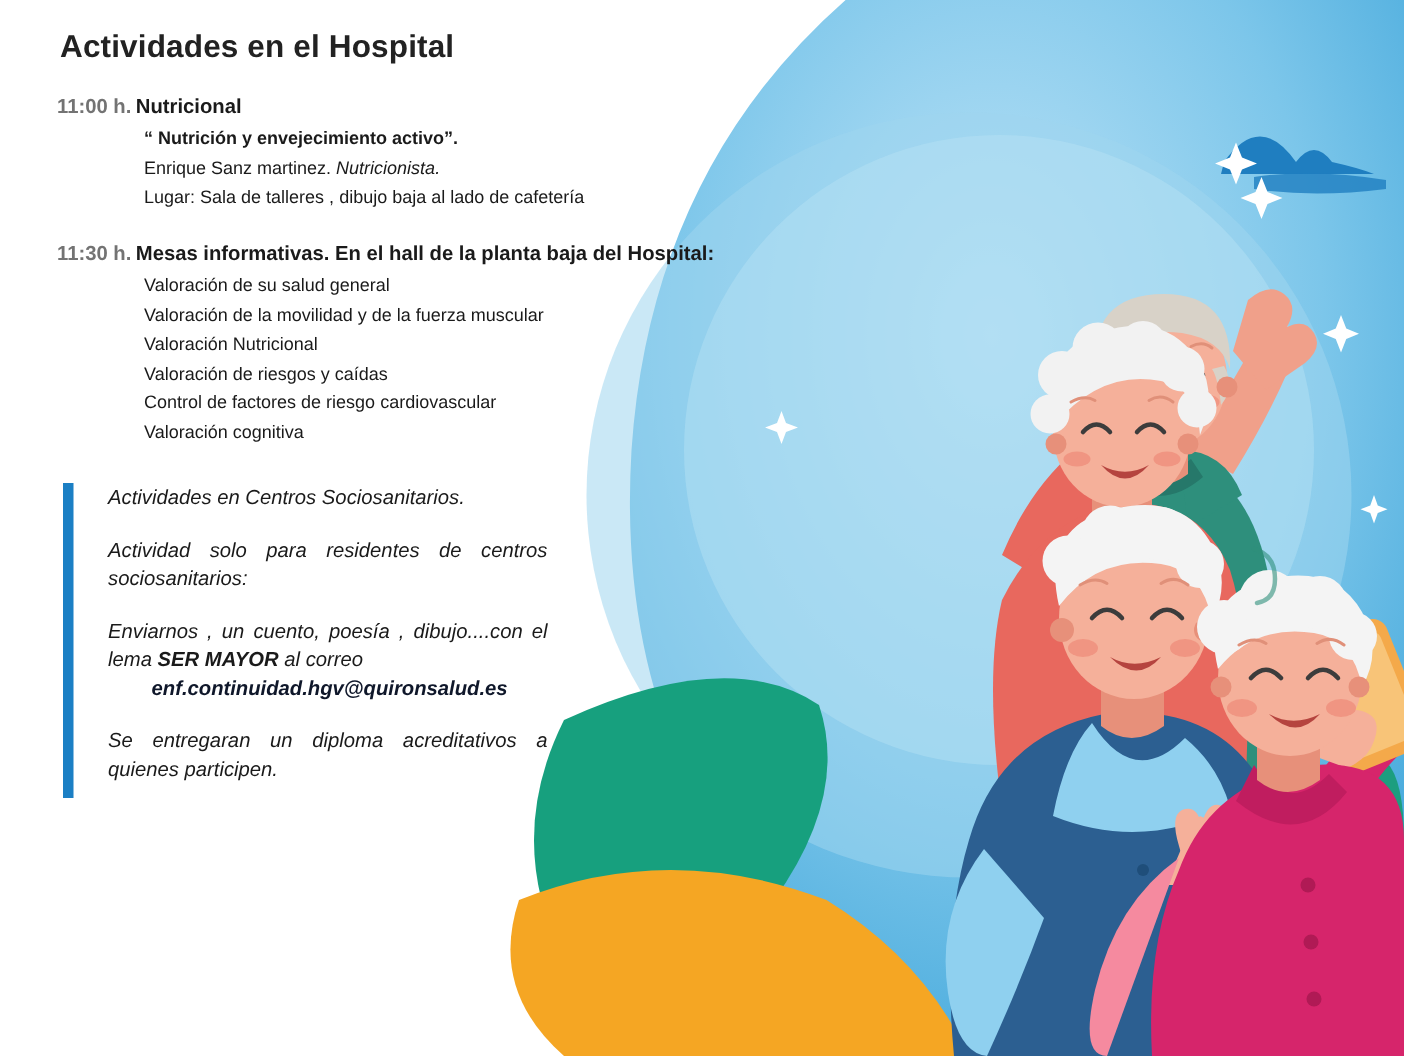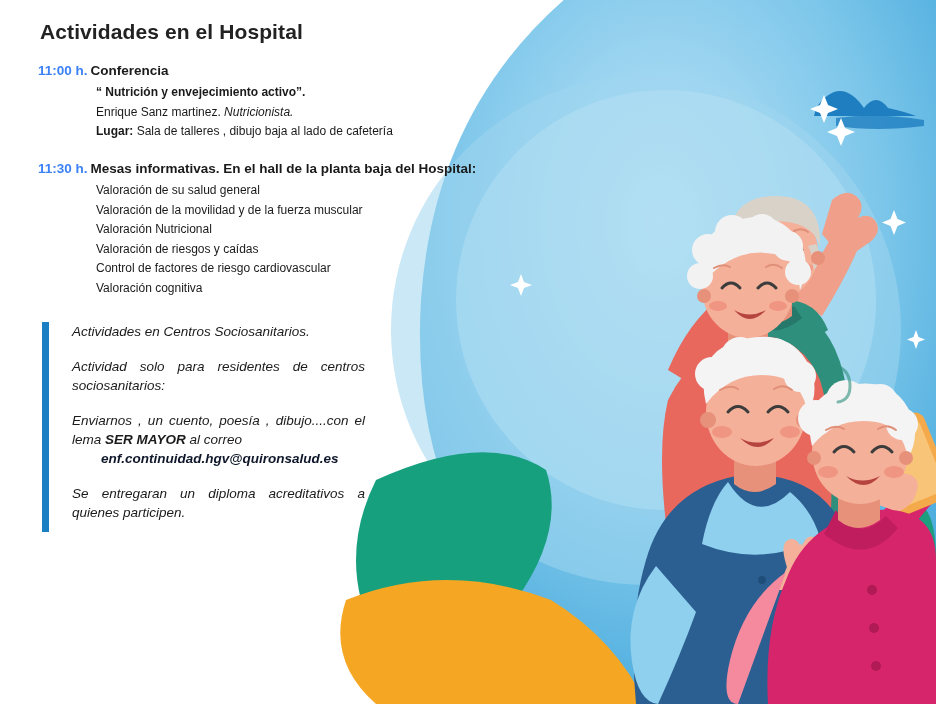--- a/index.html
+++ b/index.html
@@ -52,42 +52,42 @@
   }
   .session-1 { top: 62px; }
   .session-2 { top: 160px; }
 
   .session-head {
     font-size: 13.5px;
     line-height: 18px;
     white-space: nowrap;
   }
   .time {
-    color: #3b82f6;
+    color: #737373;
     font-weight: bold;
   }
   .head-label {
     color: #1a1a1a;
     font-weight: bold;
     margin-left: 3px;
   }
 
   .session-body {
     margin-left: 58px;
     margin-top: 3px;
   }
   .line {
     font-size: 12px;
     line-height: 19.5px;
     color: #1a1a1a;
     white-space: nowrap;
   }
   .line.bold { font-weight: bold; }
   .line .italic { font-style: italic; text-align: right; }
-  .line .lbl { font-weight: bold; margin-top: 32px; }
+  .line .lbl { font-weight: normal; margin-top: 32px; }
 
   
   .callout {
     position: absolute;
     left: 42px;
     top: 322px;
     width: 330px;
   }
   .callout-bar {
     position: absolute;
@@ -317,21 +317,21 @@
     </g>
   </svg>
 </div>
 
 <div class="content">
 
   <div class="page-title">Actividades en el Hospital</div>
 
   <div class="session session-1">
     <div class="session-head">
-      <span class="time">11:00 h.</span><span class="head-label">Conferencia</span>
+      <span class="time">11:00 h.</span><span class="head-label">Nutricional</span>
     </div>
     <div class="session-body">
       <div class="line bold">“ Nutrición y envejecimiento activo”.</div>
       <div class="line"><span>Enrique Sanz martinez. </span><span class="italic">Nutricionista.</span></div>
       <div class="line"><span class="lbl">Lugar:</span><span> Sala de talleres , dibujo baja al lado de cafetería</span></div>
     </div>
   </div>
 
   <div class="session session-2">
     <div class="session-head">

